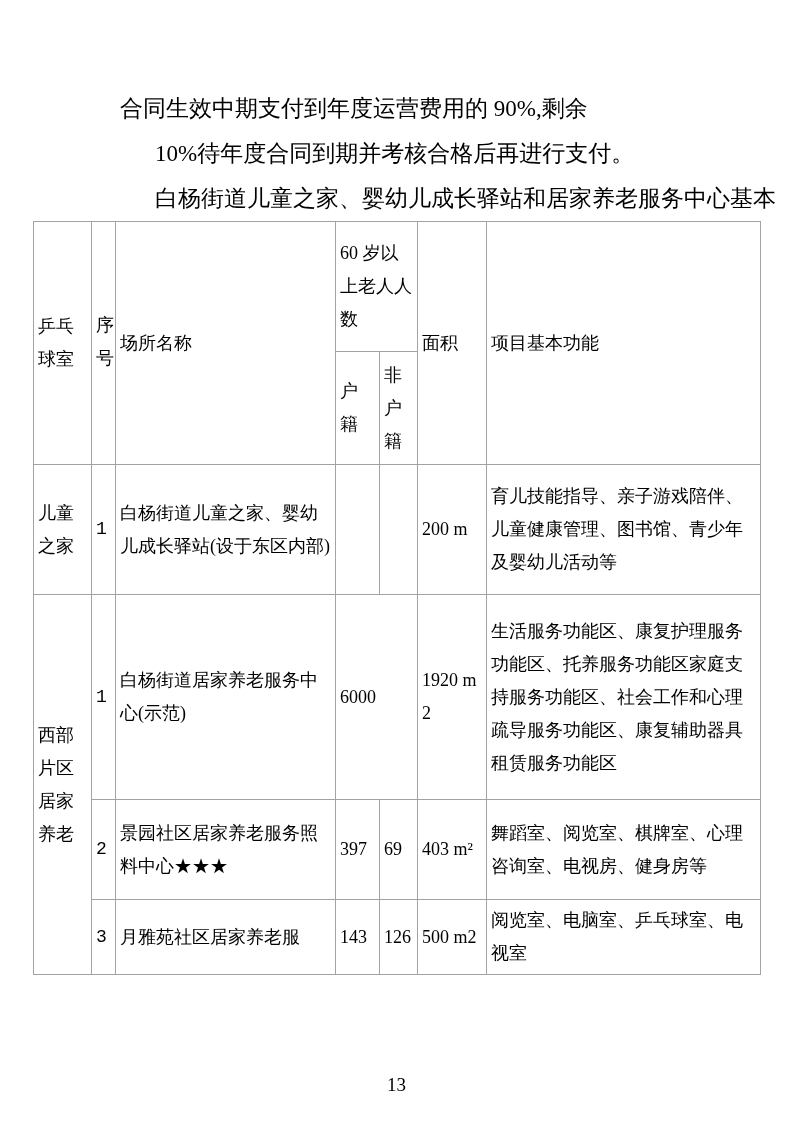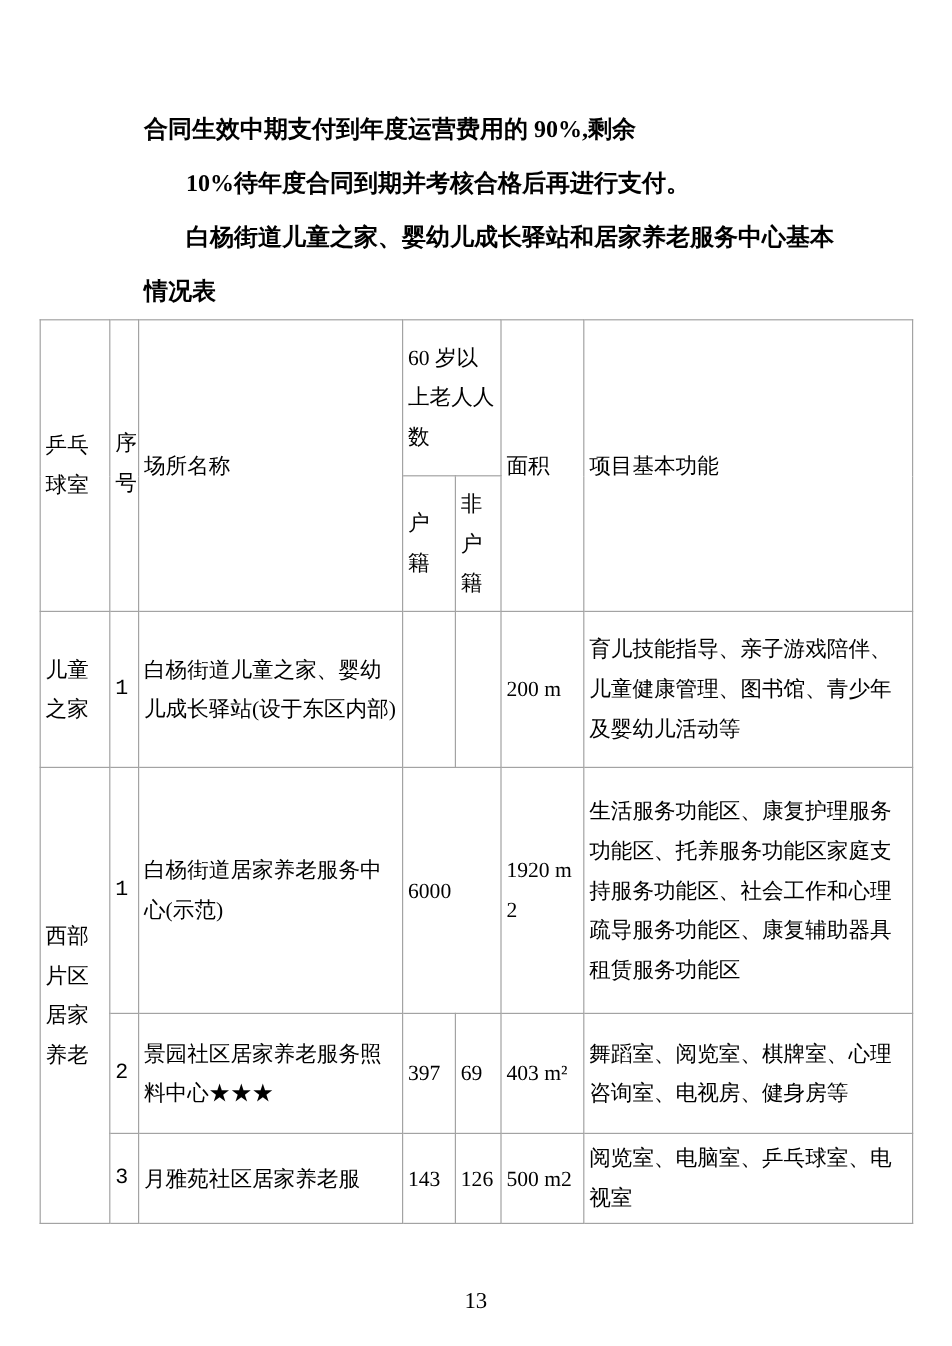--- a/index.html
+++ b/index.html
@@ -12,22 +12,21 @@
     position: relative;
     width: 793px;
     height: 1122px;
     background: #ffffff;
     overflow: hidden;
   }
   .para-block {
     padding-top: 86px;
     margin-left: 120px;
     margin-right: 40px;
-    font-size: 20px;
-    font-weight: bold;
+    font-size: 23px;
   }
   .para-line {
     height: 45px;
     line-height: 45px;
     white-space: pre;
   }
   .para-line.indented { margin-left: 35px; }
 
   table.info-table {
     border-collapse: collapse;
@@ -66,21 +65,20 @@
 </style>
 </head>
 <body>
 
 <div class="page">
 
   <div class="para-block">
     <div class="para-line">合同生效中期支付到年度运营费用的 90%,剩余</div>
     <div class="para-line indented">10%待年度合同到期并考核合格后再进行支付。</div>
     <div class="para-line indented">白杨街道儿童之家、婴幼儿成长驿站和居家养老服务中心基本</div>
-    <div class="para-line">情况表</div>
   </div>
 
   <table class="info-table">
     <colgroup>
       <col style="width:58px">
       <col style="width:24px">
       <col style="width:220px">
       <col style="width:44px">
       <col style="width:38px">
       <col style="width:69px">

